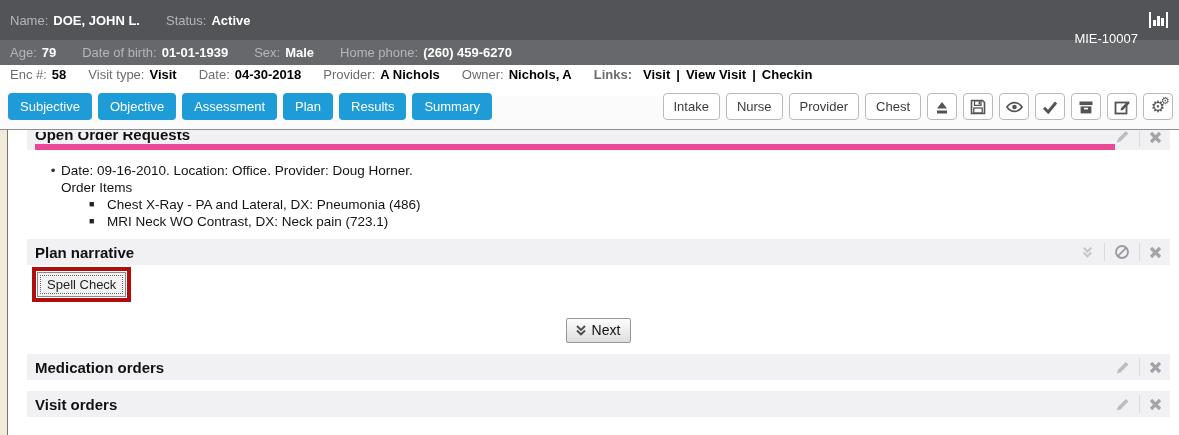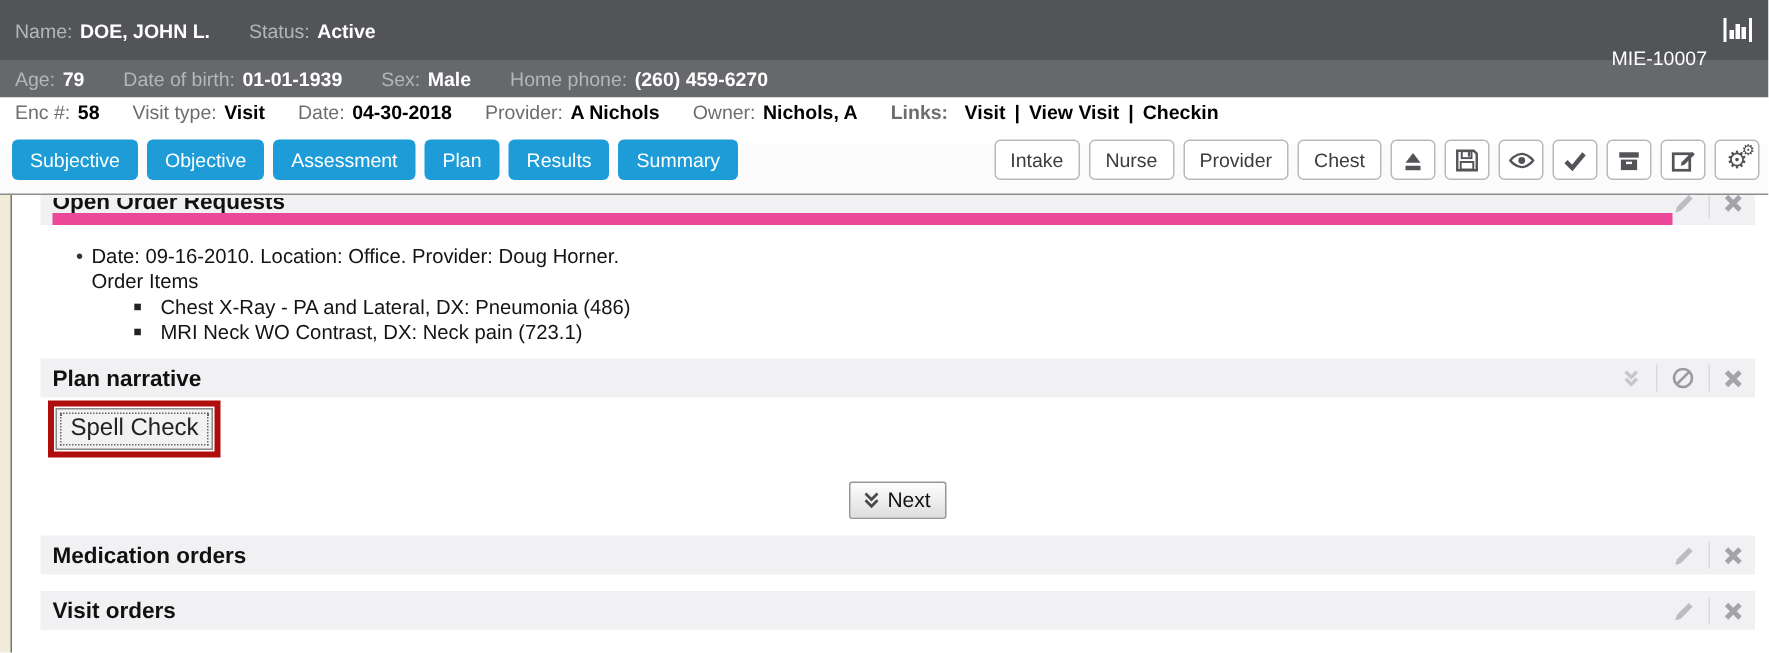--- a/index.html
+++ b/index.html
@@ -48,21 +48,21 @@
   .content { flex:1; padding:0 9px 0 19px; overflow:hidden; }
 
   .sec-header { height:26px; background:#f1f1f4; display:flex; align-items:center; padding:0 8px; }
   .sec-title { font-size:15px; font-weight:bold; color:#111; }
   .sec-icons { margin-left:auto; display:flex; align-items:center; }
   .sec-icons .divider { width:1px; height:18px; background:#dadade; margin:0 9px; }
   .sec-icons .icon { display:inline-flex; align-items:center; justify-content:center; cursor:pointer; }
 
   
   .oor-header { height:20px; background:#f1f1f4; display:flex; align-items:flex-end; padding:0 8px; }
-  .oor-clip { flex:1; height:18px; overflow:hidden; border-bottom:8px solid #ec4899;margin-top:48px; }
+  .oor-clip { flex:1; height:18px; overflow:hidden; border-bottom:6px solid #ec4899;margin-top:48px; }
   .oor-clip .sec-title { display:block; line-height:24px; margin-top:-9px; }
   .oor-icons { display:flex; align-items:center; padding:0 0 2px 0; }
   .oor-icons .divider { width:1px; height:16px; background:#dadade; margin:0 9px; }
 
   
   .order-list { margin:12px 0 0 18px; font-size:13.5px; color:#141414; }
   .b-line { display:flex; line-height:17px; }
   .b-line .dot { width:16px; text-align:center; color:#333; }
   .b-line.cont { padding-left:16px; }
   .sub-item { display:flex; line-height:17px; padding-left:44px; }
@@ -76,21 +76,21 @@
   .ta-text { font-family:"Liberation Mono","DejaVu Sans Mono",monospace; font-size:13px; line-height:16px;
              padding:3px 24px 3px 4px; white-space:pre-wrap; color:#111; height:100%; overflow:hidden; cursor:text; }
   .ta-scroll { position:absolute; top:0; right:0; bottom:0; width:17px; background:#f7f7f8;
                border-left:1px solid #e7e7e9; display:flex; flex-direction:column;
                justify-content:space-between; align-items:center; padding:3px 0; }
   .ta-scroll svg { display:block; cursor:pointer; }
 
   
   .spell-row { margin:2px 0 0 5px; }
   .red-box { display:inline-block; border:4px solid #b00d0d; padding:1px; background:transparent; }
-  .spell-btn { font-family:inherit; font-size:16px; color:#222; background:#f2f2f2;
+  .spell-btn { font-family:inherit; font-size:13px; color:#222; background:#f2f2f2;
                border:1px solid #898989; padding:4px 9px; cursor:pointer;
                outline:1px dotted #666; outline-offset:-4px; }
 
   
   .next-row { text-align:center; margin-top:16px; }
   .next-btn { display:inline-flex; align-items:center; gap:5px; font-family:inherit; font-size:14px; color:#111;
               background:linear-gradient(#fdfdfd,#dedede); border:1px solid #979797; border-radius:2px;
               padding:3px 10px 4px 8px; cursor:pointer; }
 
   .gap12 { margin-top:11px; }

